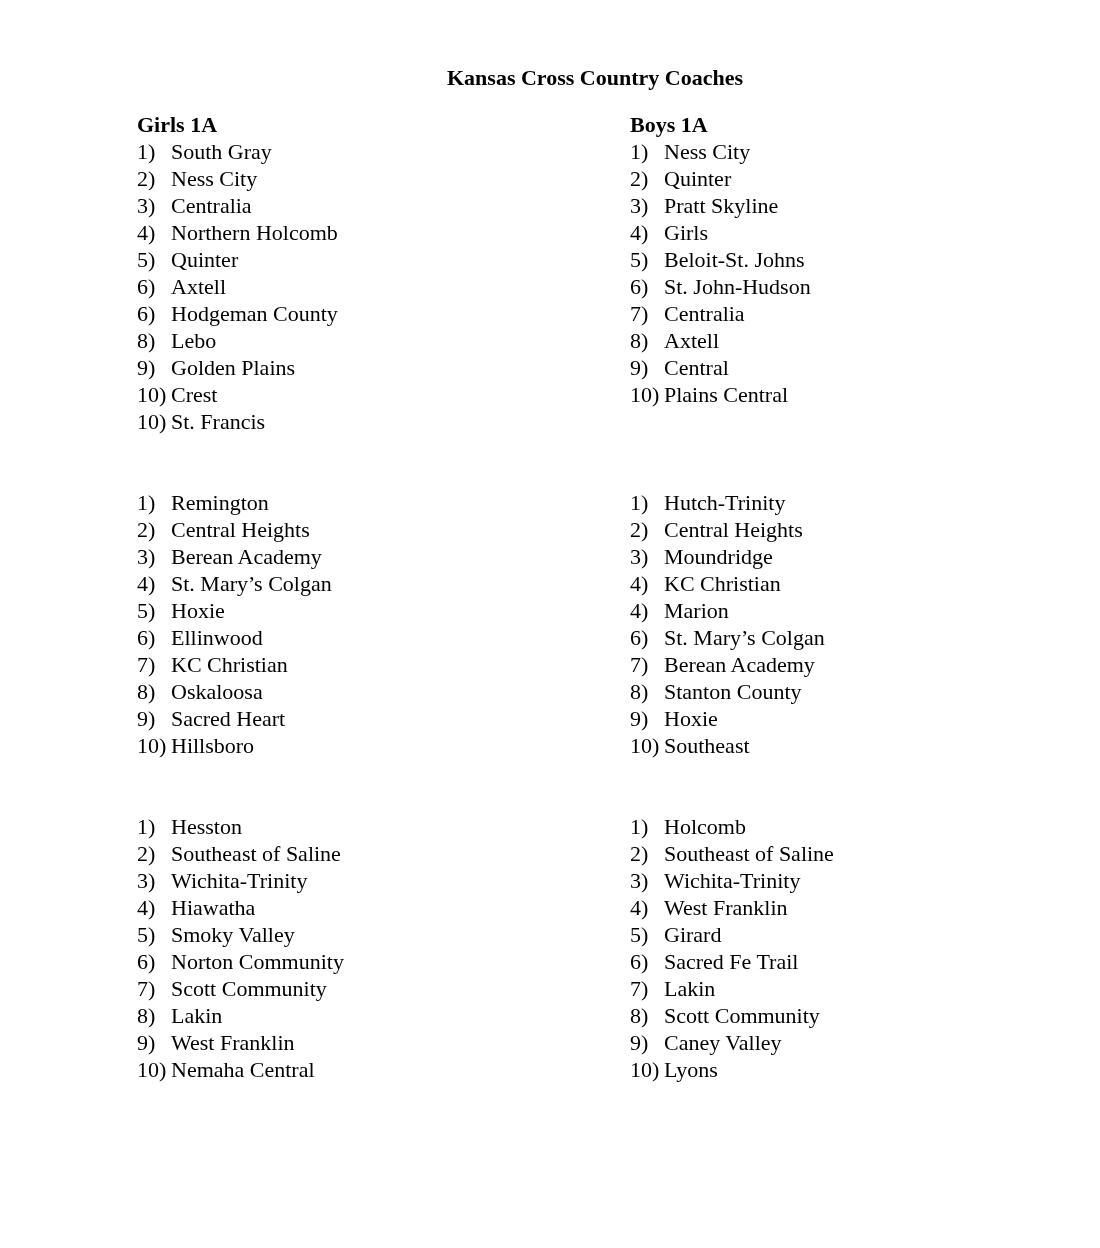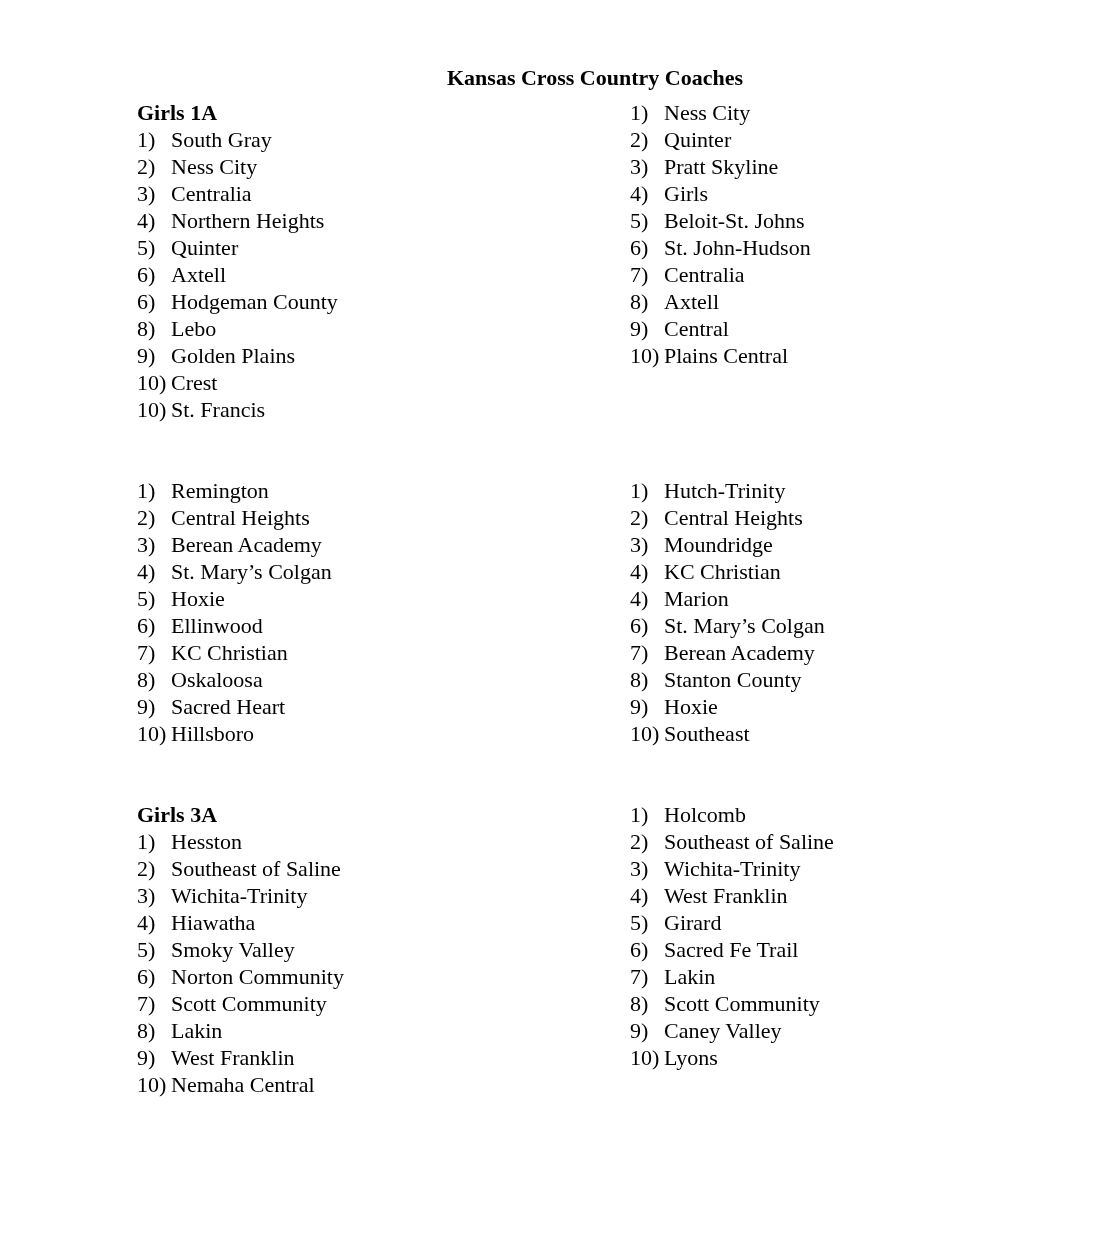--- a/index.html
+++ b/index.html
@@ -21,21 +21,21 @@
   .doc-title {
     padding-top: 64px;
     margin-left: 137px;
     width: 916px;
     text-align: center;
     font-weight: bold;
   }
   .poll-grid {
     margin-left: 137px;
     width: 916px;
-    margin-top: 8px;
+    margin-top: 20px;
     display: grid;
     grid-template-columns: 493px 1fr;
     row-gap: 54px;
     align-items: start;
   }
   .poll-section {
     margin: 0;
   }
   .section-heading {
     margin: 0;
@@ -77,21 +77,21 @@
           <div class="ranking-row">
             <span class="rank">2)</span>
             <span class="team">Ness City</span>
           </div>
           <div class="ranking-row">
             <span class="rank">3)</span>
             <span class="team">Centralia</span>
           </div>
           <div class="ranking-row">
             <span class="rank">4)</span>
-            <span class="team">Northern Heights</span>
+            <span class="team">Northern Holcomb</span>
           </div>
           <div class="ranking-row">
             <span class="rank">5)</span>
             <span class="team">Quinter</span>
           </div>
           <div class="ranking-row">
             <span class="rank">6)</span>
             <span class="team">Axtell</span>
           </div>
           <div class="ranking-row">
@@ -110,20 +110,21 @@
             <span class="rank">10)</span>
             <span class="team">Crest</span>
           </div>
           <div class="ranking-row">
             <span class="rank">10)</span>
             <span class="team">St. Francis</span>
           </div>
         </div>
       </section>
       <section class="poll-section">
+        <h2 class="section-heading">Boys 1A</h2>
         <div class="ranking-list">
           <div class="ranking-row">
             <span class="rank">1)</span>
             <span class="team">Ness City</span>
           </div>
           <div class="ranking-row">
             <span class="rank">2)</span>
             <span class="team">Quinter</span>
           </div>
           <div class="ranking-row">
@@ -242,21 +243,20 @@
             <span class="rank">9)</span>
             <span class="team">Hoxie</span>
           </div>
           <div class="ranking-row">
             <span class="rank">10)</span>
             <span class="team">Southeast</span>
           </div>
         </div>
       </section>
       <section class="poll-section">
-        <h2 class="section-heading">Girls 3A</h2>
         <div class="ranking-list">
           <div class="ranking-row">
             <span class="rank">1)</span>
             <span class="team">Hesston</span>
           </div>
           <div class="ranking-row">
             <span class="rank">2)</span>
             <span class="team">Southeast of Saline</span>
           </div>
           <div class="ranking-row">

